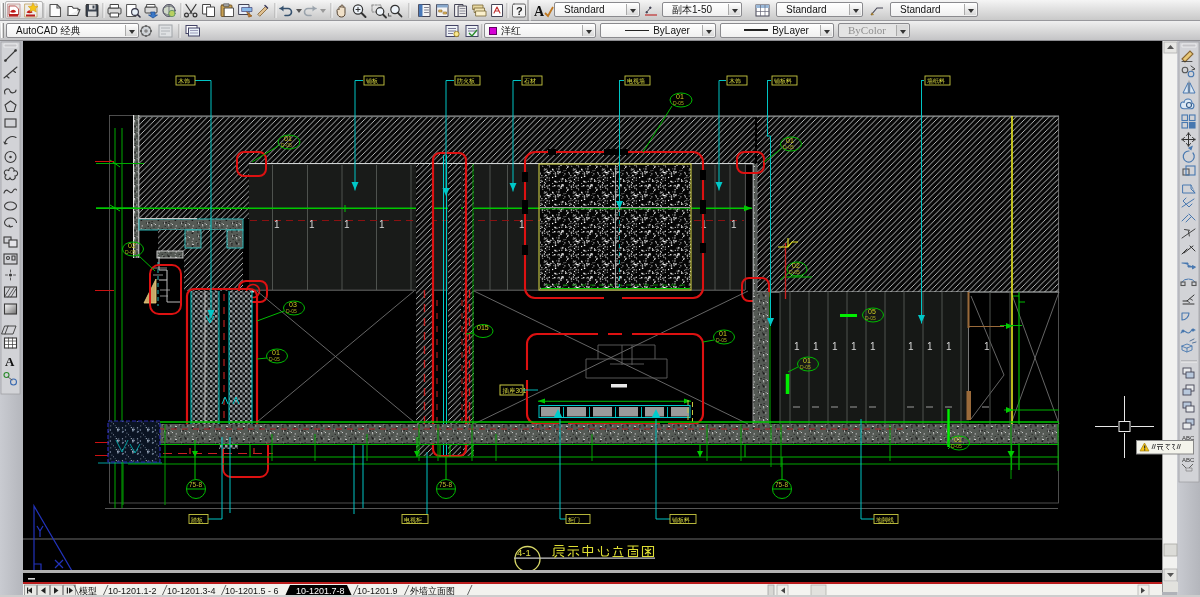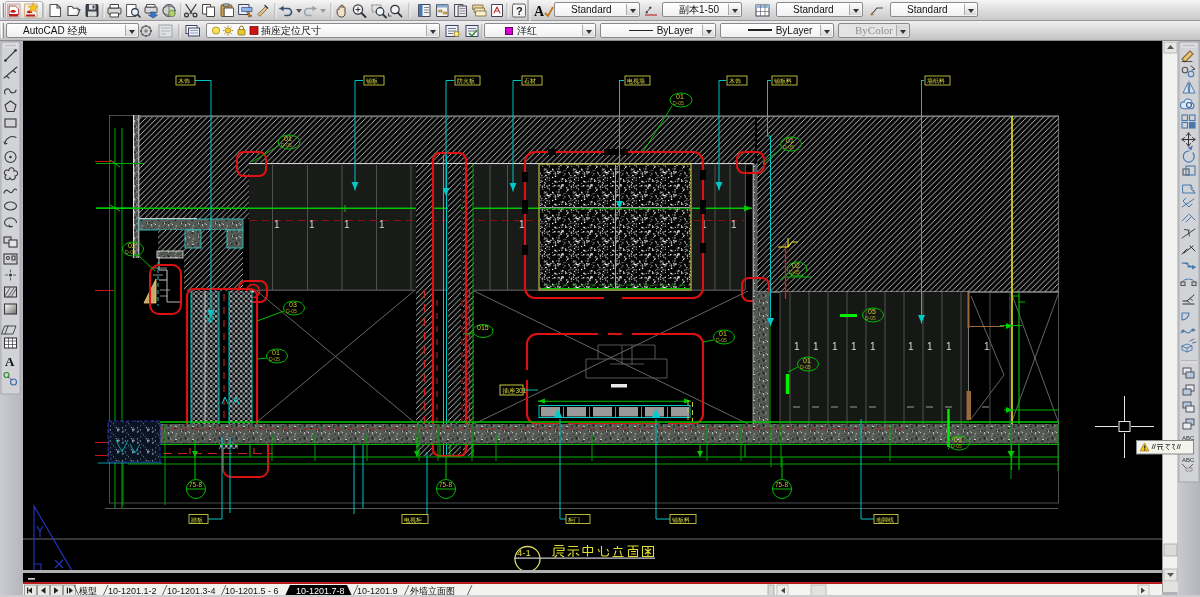--- a/index.html
+++ b/index.html
@@ -1,20 +1,20 @@
 <!DOCTYPE html>
 <html><head>
 <meta charset="utf-8">
 <style>
 *{margin:0;padding:0;box-sizing:border-box;}
 html,body{width:1200px;height:597px;overflow:hidden;background:#b0b2b8;font-family:"Liberation Sans",sans-serif;}
 #app{position:relative;width:1200px;height:597px;}
 .row1{position:absolute;left:0;top:0;width:1200px;height:21px;background:linear-gradient(#f5f5f5,#e3e3e3 40%,#c9c9c9);border-bottom:1px solid #98989c;}
 .row2{position:absolute;left:0;top:21px;width:1200px;height:20px;background:linear-gradient(#f0f0f0,#dedede 40%,#c4c4c6);border-bottom:1px solid #8c8c90;}
-.combo{position:absolute;height:15px;background:linear-gradient(#ffffff,#f0f0f0);border:1px solid #8a8a8e;border-radius:2px;font-size:10px;color:#111;line-height:13px;padding-left:16px;white-space:nowrap;overflow:hidden;}
+.combo{position:absolute;height:15px;background:linear-gradient(#ffffff,#f0f0f0);border:1px solid #8a8a8e;border-radius:2px;font-size:10px;color:#111;line-height:13px;padding-left:9px;white-space:nowrap;overflow:hidden;}
 .combo .ar{position:absolute;right:1px;top:1px;bottom:1px;width:12px;background:linear-gradient(#fdfdfd,#d8d8d8);border-left:1px solid #aaa;}
 .combo .ar:after{content:"";position:absolute;left:3px;top:5px;border:3px solid transparent;border-top:4px solid #333;}
 .grip{position:absolute;top:3px;width:3px;height:15px;border-left:1px solid #fff;border-right:1px solid #909090;background:#d8d8d8;}
 .sidebar{position:absolute;top:41px;width:23px;height:556px;background:linear-gradient(to right,#c9cbd1,#b4b6bc);}
 .sideL{left:0;}
 .sideR{left:1177px;width:23px;}
 .vsb{position:absolute;left:1162px;top:41px;width:15px;height:551px;background:#f2f2f0;border-left:1px solid #9a9a9a;}
 .canvas{position:absolute;left:23px;top:41px;width:1139px;height:542px;background:#000;}
 .tabrow{position:absolute;left:23px;top:582px;width:1139px;height:13px;background:#f2f2ee;border-top:2px solid #b91c1c;font-size:9px;}
 .statusrow{position:absolute;left:0;top:595px;width:1200px;height:2px;background:#cdcdcd;}
@@ -189,30 +189,21 @@
         <circle cx="456.5" cy="13" r="2.6" fill="#f8e890" stroke="#997711" stroke-width="0.8"></circle>
         <rect x="466" y="4.5" width="12" height="11" fill="#eef2f6" stroke="#446" stroke-width="1"></rect>
         <path d="M468 7.5 h8 M468 10 h8" stroke="#668" stroke-width="0.9"></path>
         <path d="M469 12 l3 3 5-6" stroke="#2a8a2a" stroke-width="1.4"></path>
         <line x1="482" y1="3" x2="482" y2="17" stroke="#a0a0a0"></line>
           <line x1="483" y1="3" x2="483" y2="17" stroke="#f4f4f4"></line>
         <line x1="171" y1="0" x2="171" y2="20" stroke="#909090" opacity="0"></line>
       </g>
     </svg>
     <div class="combo" style="left:6px;top:2px;width:133px">AutoCAD 经典<span class="ar"></span></div>
-    <div class="combo" style="left:206px;top:2px;width:234px;padding-left:2px">
-      <svg width="52" height="13" style="vertical-align:-3px">
-        <circle cx="7" cy="6.5" r="3.6" fill="#f8e450" stroke="#998811" stroke-width="0.8"></circle>
-        <circle cx="19" cy="6.5" r="2.6" fill="#f8d020" stroke="#997711" stroke-width="0.8"></circle>
-        <path d="M19 1.5 v1.6 M19 10 v1.6 M14 6.5 h1.6 M22.5 6.5 h1.6 M15.5 3 l1.2 1.2 M21.5 9 l1.2 1.2 M22.5 3 l-1.2 1.2 M16.5 9 l-1.2 1.2" stroke="#997711" stroke-width="0.9"></path>
-        <rect x="29" y="5.5" width="7" height="5.5" rx="0.8" fill="#e8c830" stroke="#887708" stroke-width="0.8"></rect>
-        <path d="M30.5 5.5 v-1.4 a2 2 0 0 1 4 0 v1.4" fill="none" stroke="#887708" stroke-width="1"></path>
-        <rect x="41" y="2.5" width="8" height="8" fill="#cc1111" stroke="#660000" stroke-width="0.7"></rect>
-      </svg>插座定位尺寸<span class="ar"></span></div>
-    <div class="combo" style="left:484px;top:2px;width:112px;padding-left:20px"><span style="display:inline-block;width:8px;height:8px;background:#d400d4;border:1px solid #660066;vertical-align:-1px;margin-right:4px"></span>洋红<span class="ar"></span></div>
+    <div class="combo" style="left:484px;top:2px;width:112px;padding-left:4px"><span style="display:inline-block;width:8px;height:8px;background:#d400d4;border:1px solid #660066;vertical-align:-1px;margin-right:4px"></span>洋红<span class="ar"></span></div>
     <div class="combo" style="left:600px;top:2px;width:116px;text-align:center"><span style="display:inline-block;width:24px;border-top:1px solid #222;vertical-align:3px;margin-right:4px"></span>ByLayer<span style="display:inline-block;width:10px"></span><span class="ar"></span></div>
     <div class="combo" style="left:720px;top:2px;width:114px;text-align:center"><span style="display:inline-block;width:24px;border-top:2px solid #222;vertical-align:3px;margin-right:4px"></span>ByLayer<span style="display:inline-block;width:10px"></span><span class="ar"></span></div>
     <div class="combo" style="left:838px;top:2px;width:72px;background:#e4e4e4;color:#909090;font-family:Liberation Serif, serif;font-size:11px">ByColor<span class="ar" style="background:#dadada"></span></div>
   </div>
   <div class="sidebar sideL" id="sbL">
     <svg width="23" height="556" style="position:absolute;left:0;top:0">
       <rect x="1" y="1" width="19" height="352" fill="#d2d3d7" stroke="#9a9a9e" stroke-width="0.7"></rect>
       <rect x="4" y="3" width="13" height="3" fill="#c4c4c8" stroke="#fff" stroke-width="0.6"></rect>
       <g stroke="#3a3a3a" fill="none" stroke-width="1.1" stroke-linecap="round">
         <path d="M5 20 l11-11"></path>

